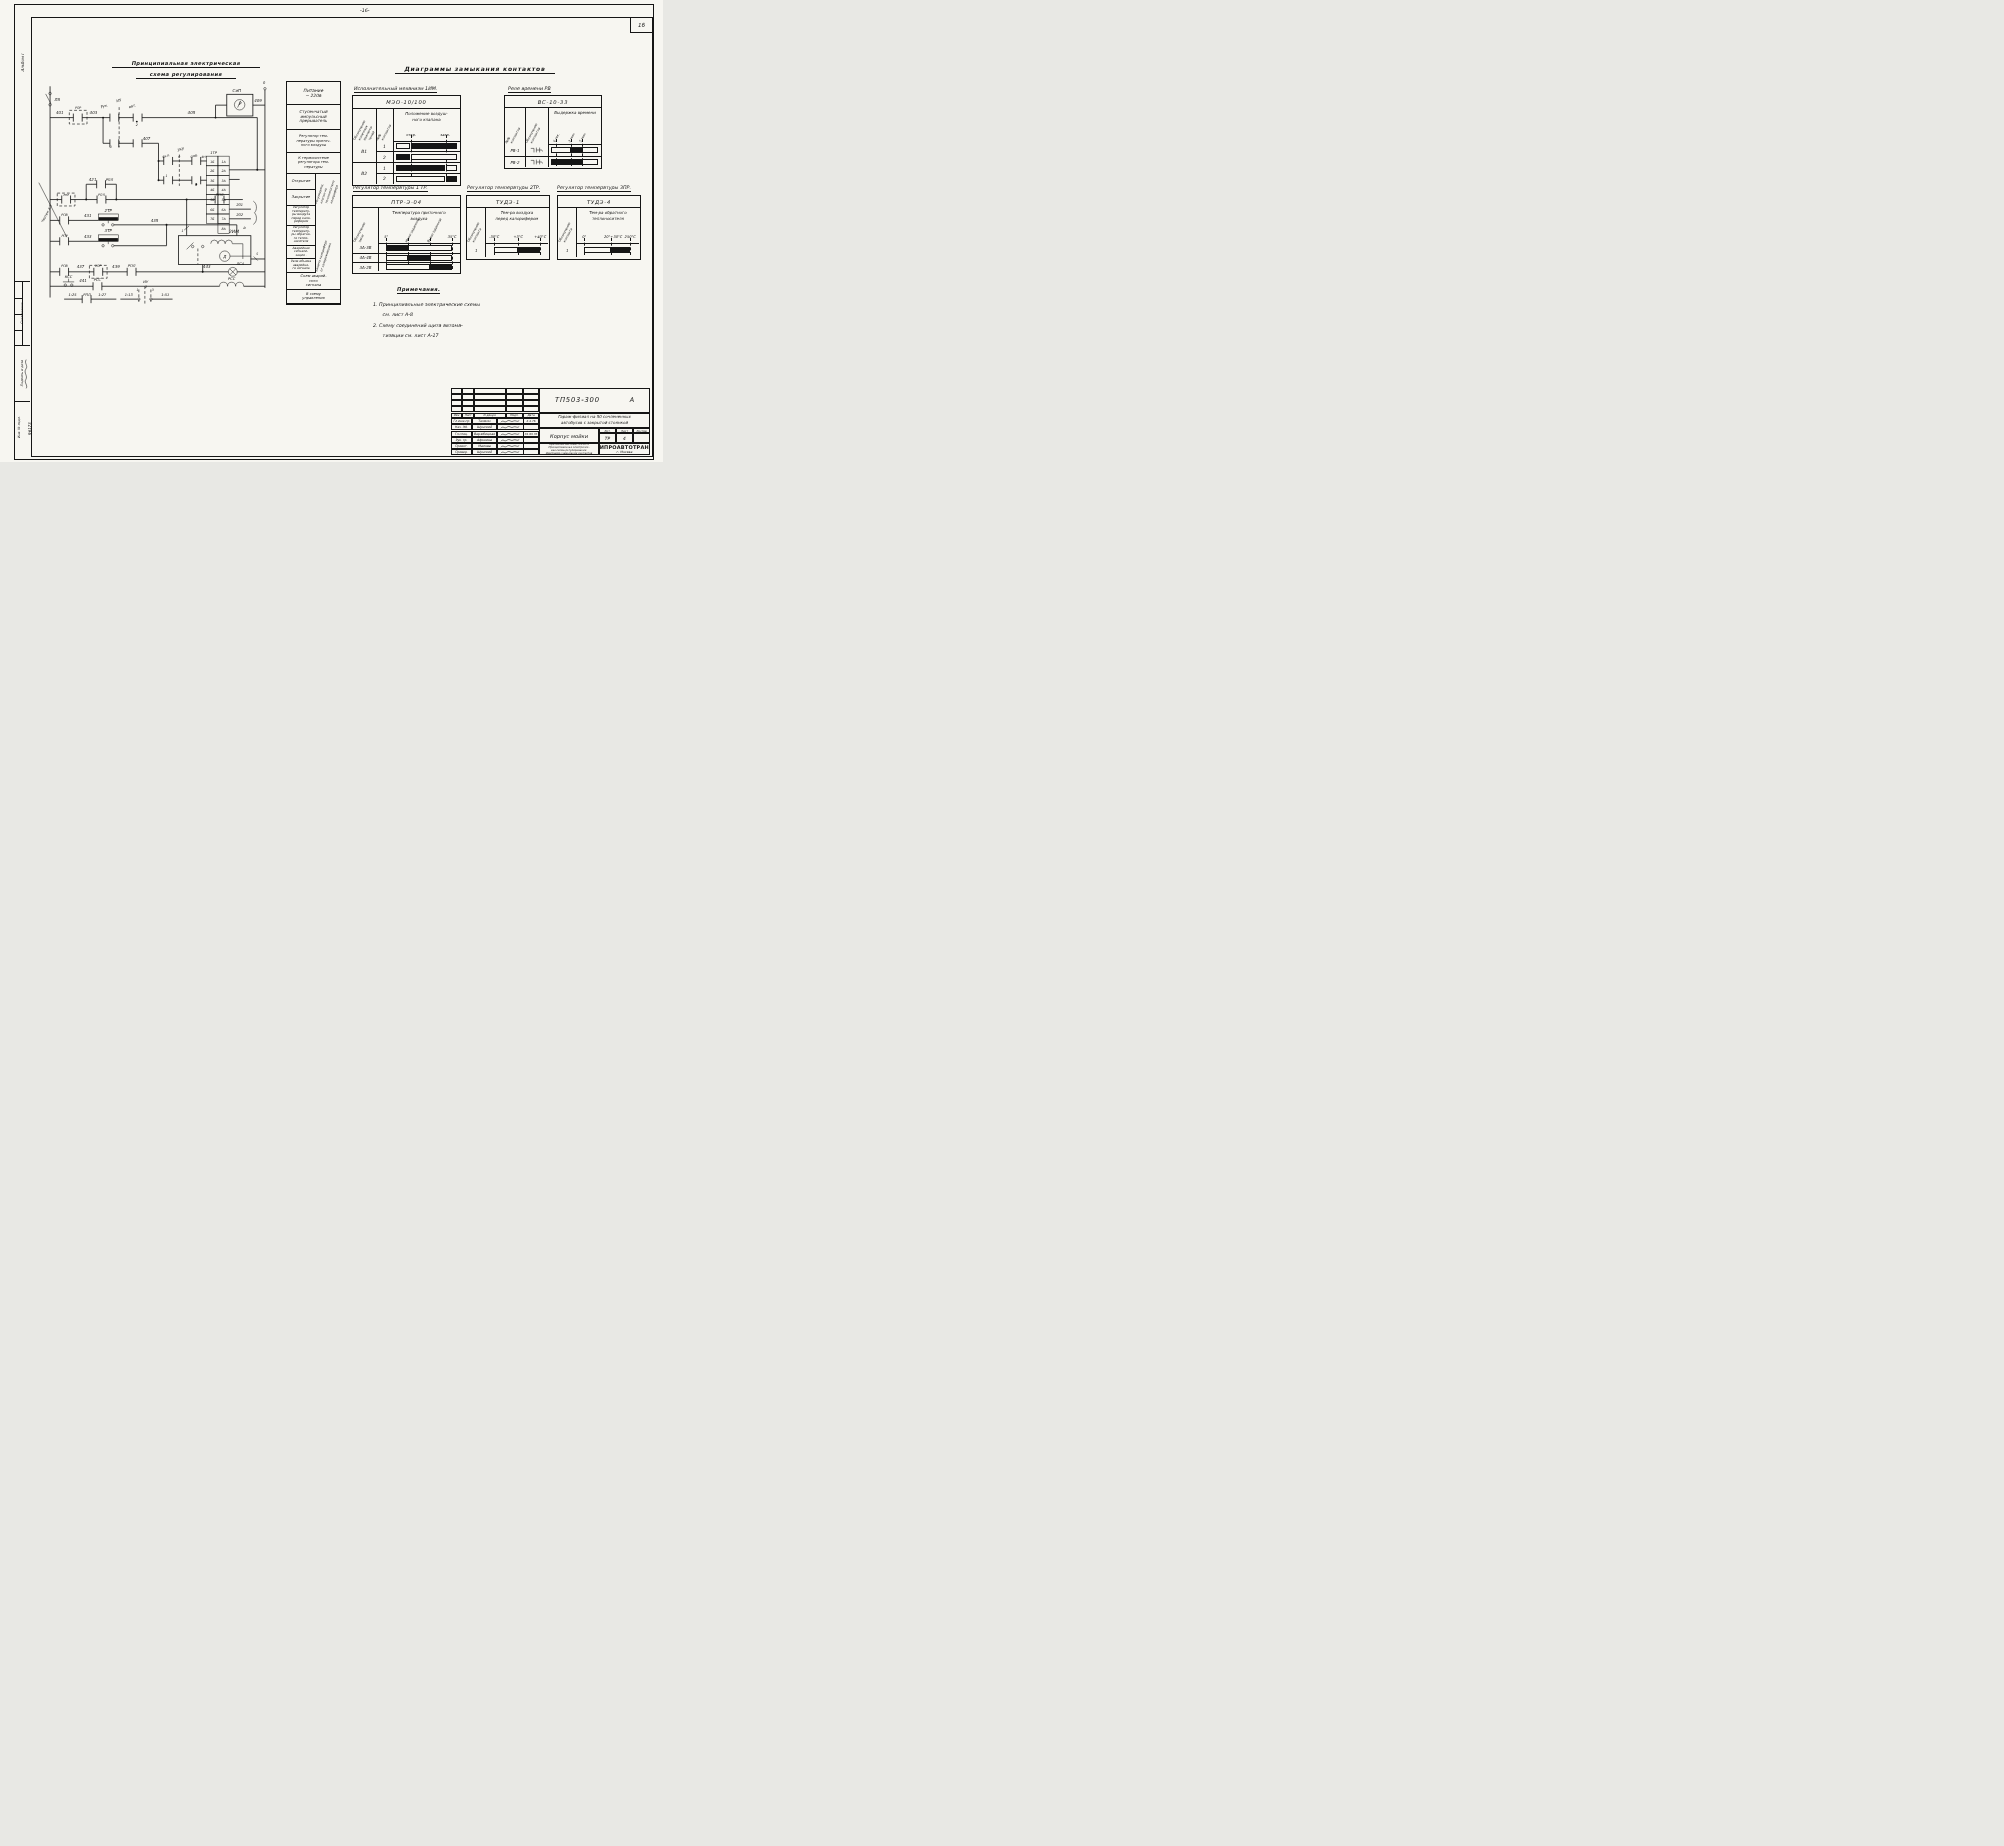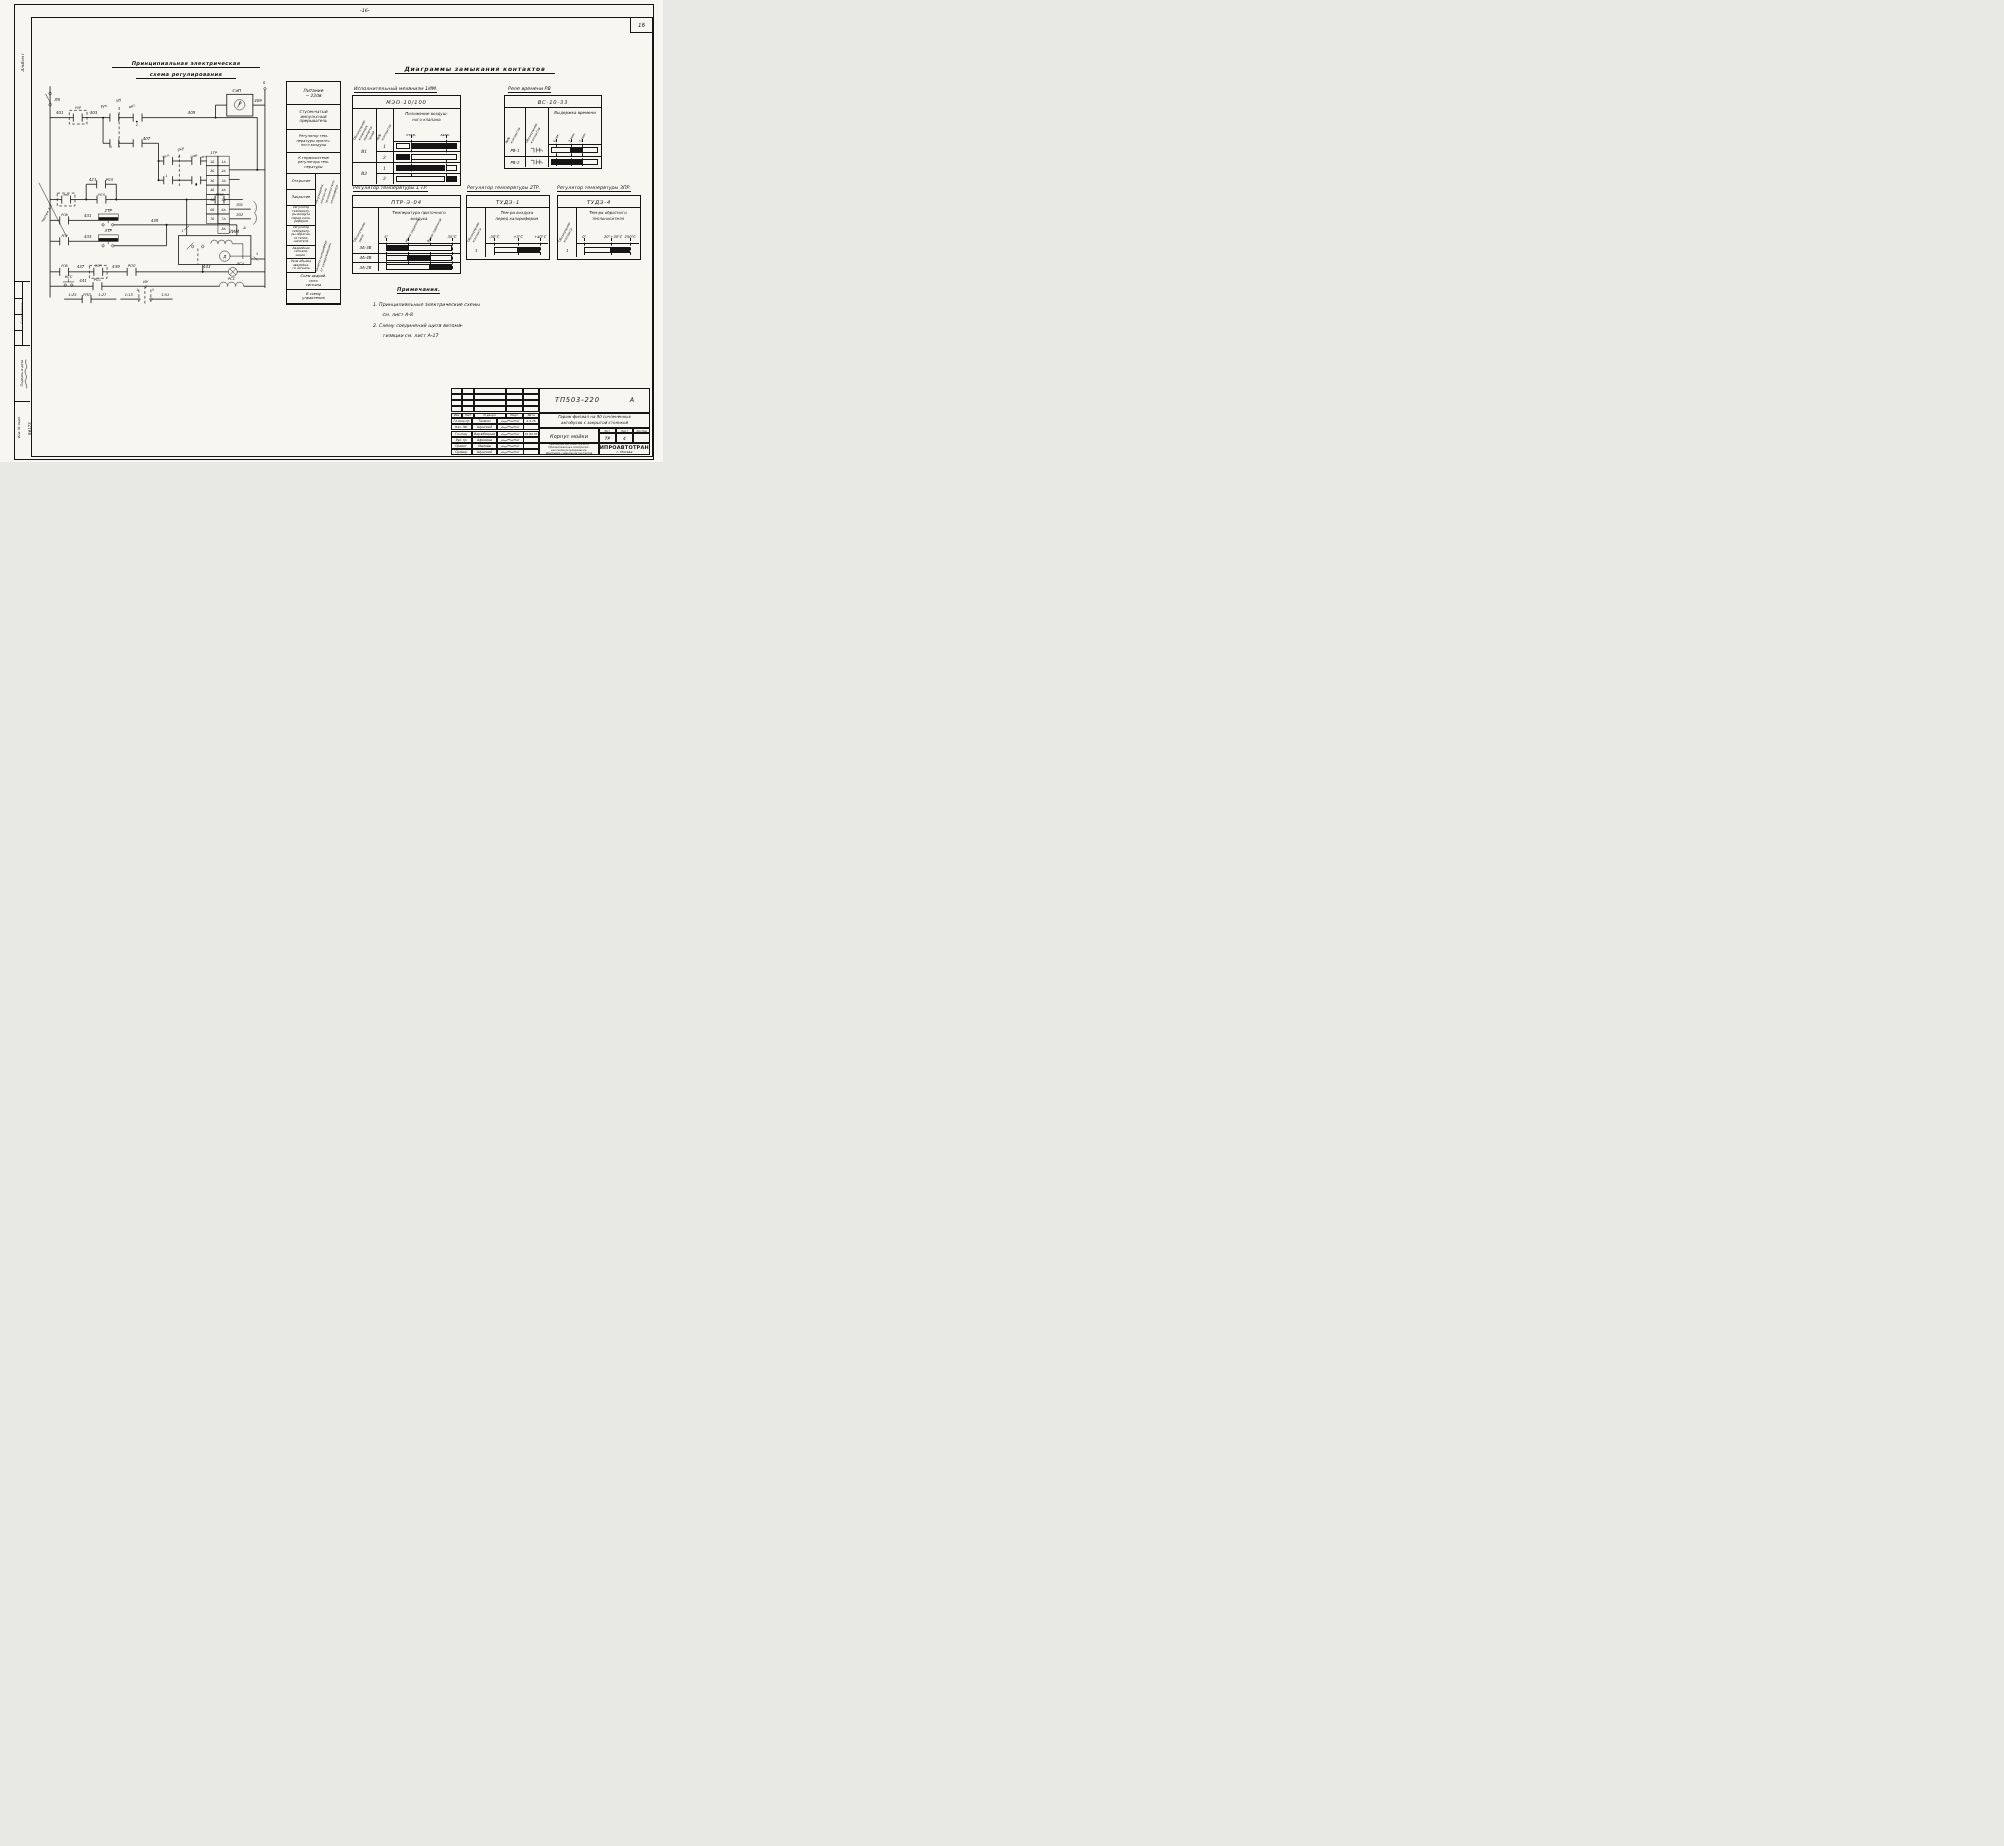--- a/index.html
+++ b/index.html
@@ -565,21 +565,21 @@
       <div style="position: absolute; left: 72px; top: 55px; width: 16px; height: 6.2px; box-sizing: border-box; border: 0.6px solid rgb(21, 21, 21); display: flex; align-items: center; justify-content: center; font-style: italic; overflow: hidden; font-size: 2.8px;"></div>
       <div style="position: absolute; left: 0px; top: 61px; width: 21px; height: 6.2px; box-sizing: border-box; border: 0.6px solid rgb(21, 21, 21); display: flex; align-items: center; justify-content: center; font-style: italic; overflow: hidden; font-size: 3px;">Провер.</div>
       <div style="position: absolute; left: 21px; top: 61px; width: 25px; height: 6.2px; box-sizing: border-box; border: 0.6px solid rgb(21, 21, 21); display: flex; align-items: center; justify-content: center; font-style: italic; overflow: hidden; font-size: 3.2px;">Шунский</div>
       <div style="position: absolute; left: 46px; top: 61px; width: 26.5px; height: 6.2px; box-sizing: border-box; border: 0.6px solid rgb(21, 21, 21); display: flex; align-items: center; justify-content: center; font-style: italic; overflow: hidden; font-size: 3.2px;">
         <svg width="20" height="4.8" viewBox="0 0 50 12">
           <path class="sig" d="M2,8 C8,1 12,11 18,5 C24,0 28,10 34,5 C38,2 44,9 48,4"></path>
         </svg>
       </div>
       <div style="position: absolute; left: 72px; top: 61px; width: 16px; height: 6.2px; box-sizing: border-box; border: 0.6px solid rgb(21, 21, 21); display: flex; align-items: center; justify-content: center; font-style: italic; overflow: hidden; font-size: 2.8px;"></div>
       <div style="position: absolute; left: 88px; top: 0px; width: 111px; height: 24.5px; box-sizing: border-box; border: 0.6px solid rgb(21, 21, 21); display: flex; align-items: center; justify-content: space-around; font-style: italic; overflow: hidden; font-size: 6.4px;">
-        <div style="font-size: 6.8px; letter-spacing: 0.8px;">ТП503-220</div>
+        <div style="font-size: 6.8px; letter-spacing: 0.8px;">ТП503-300</div>
         <div style="font-size: 6.4px;">А</div>
       </div>
       <div style="position: absolute; left: 88px; top: 24.5px; width: 111px; height: 15.2px; box-sizing: border-box; border: 0.6px solid rgb(21, 21, 21); display: flex; align-items: center; justify-content: center; font-style: italic; overflow: hidden; font-size: 4px; flex-direction: column; line-height: 6px;">
         <div style="">Гараж-филиал на 50 сочлененных</div>
         <div style="">автобусов с закрытой стоянкой</div>
       </div>
       <div style="position: absolute; left: 88px; top: 40px; width: 60px; height: 15.2px; box-sizing: border-box; border: 0.6px solid rgb(21, 21, 21); display: flex; align-items: center; justify-content: center; font-style: italic; overflow: hidden; font-size: 5.2px;">Корпус мойки</div>
       <div style="position: absolute; left: 88px; top: 55px; width: 60px; height: 12.4px; box-sizing: border-box; border: 0.6px solid rgb(21, 21, 21); display: flex; align-items: center; justify-content: center; font-style: italic; overflow: hidden; font-size: 2.6px; flex-direction: column; line-height: 3px;">
         <div style="">Приточные системы П-1÷П-3</div>
         <div style="">Принципиальная электричес-</div>

